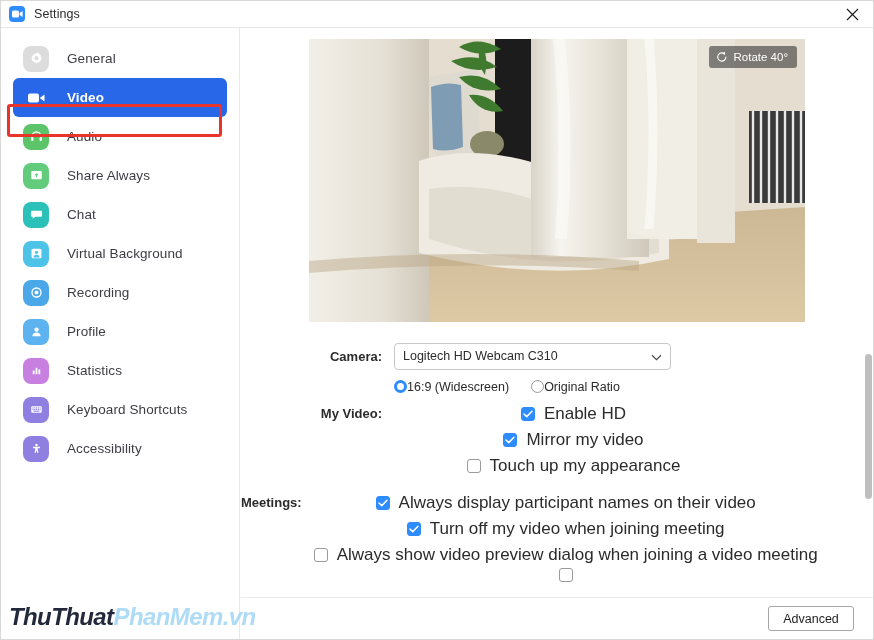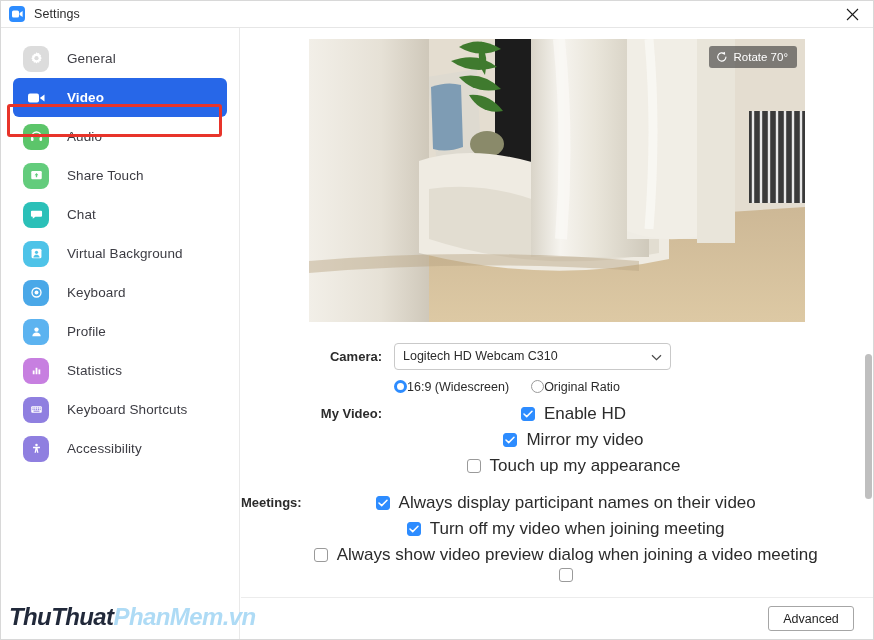--- a/index.html
+++ b/index.html
@@ -297,21 +297,21 @@
       <span class="nav-label">Audio</span>
     </div>
 
     <div class="nav-item">
       <span class="nav-icon" style="background:#63cc7c">
         <svg width="15" height="15" viewBox="0 0 20 20">
           <rect x="3" y="4" width="14" height="11" rx="1.6" fill="#fff"></rect>
           <path d="M10 6.5 L12.6 9.6 L10.9 9.6 L10.9 12.4 L9.1 12.4 L9.1 9.6 L7.4 9.6 Z" fill="#63cc7c"></path>
         </svg>
       </span>
-      <span class="nav-label">Share Touch</span>
+      <span class="nav-label">Share Always</span>
     </div>
 
     <div class="nav-item">
       <span class="nav-icon" style="background:#2bc0b8">
         <svg width="15" height="15" viewBox="0 0 20 20">
           <path d="M4 5h12a1.4 1.4 0 011.4 1.4v5.2A1.4 1.4 0 0116 13H8.5L5 15.6V13H4a1.4 1.4 0 01-1.4-1.4V6.4A1.4 1.4 0 014 5z" fill="#fff"></path>
         </svg>
       </span>
       <span class="nav-label">Chat</span>
     </div>
@@ -327,21 +327,21 @@
       <span class="nav-label">Virtual Background</span>
     </div>
 
     <div class="nav-item">
       <span class="nav-icon" style="background:#4aa8e8">
         <svg width="15" height="15" viewBox="0 0 20 20">
           <circle cx="10" cy="10" r="6" fill="none" stroke="#fff" stroke-width="1.8"></circle>
           <circle cx="10" cy="10" r="2.6" fill="#fff"></circle>
         </svg>
       </span>
-      <span class="nav-label">Keyboard</span>
+      <span class="nav-label">Recording</span>
     </div>
 
     <div class="nav-item">
       <span class="nav-icon" style="background:#5cb3f0">
         <svg width="15" height="15" viewBox="0 0 20 20">
           <circle cx="10" cy="7.4" r="2.9" fill="#fff"></circle>
           <path d="M4.4 16.2c0-3.2 2.6-5 5.6-5s5.6 1.8 5.6 5z" fill="#fff"></path>
         </svg>
       </span>
       <span class="nav-label">Profile</span>
@@ -461,21 +461,21 @@
         <path d="M0 222 q160 -14 330 0 l0 10 q-170 -12 -330 2z" fill="#b9a483" opacity=".45"></path>
       </svg>
 
       <div class="rotate-btn">
         <span>
           <svg width="12" height="12" viewBox="0 0 14 14">
             <path d="M11.6 7a4.8 4.8 0 11-1.5-3.5" fill="none" stroke="#fff" stroke-width="1.3" stroke-linecap="round"></path>
             <path d="M10.6 0.8 L10.2 4.2 L6.9 3.3 Z" fill="#fff"></path>
           </svg>
         </span>
-        <span>Rotate 70°</span>
+        <span>Rotate 40°</span>
       </div>
     </div>
 
     <div class="settings">
 
       <div class="row" style="height:32px">
         <div class="row-label">Camera:</div>
         <div class="row-ctl">
           <span class="select-wrap">
             <select class="camera-select">

